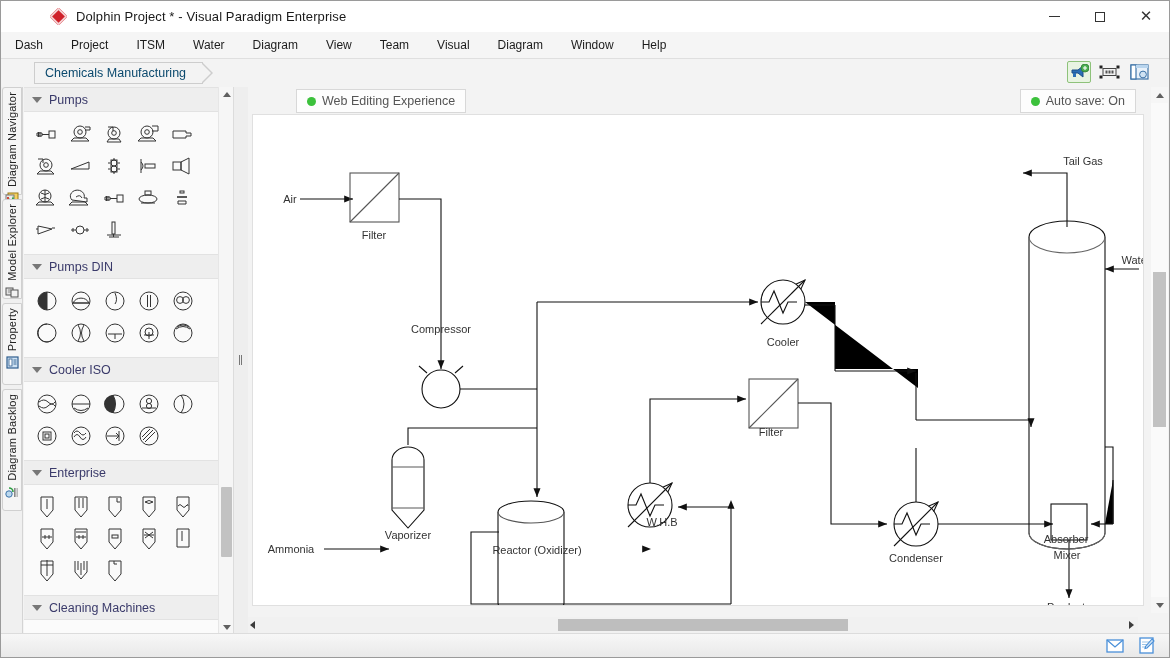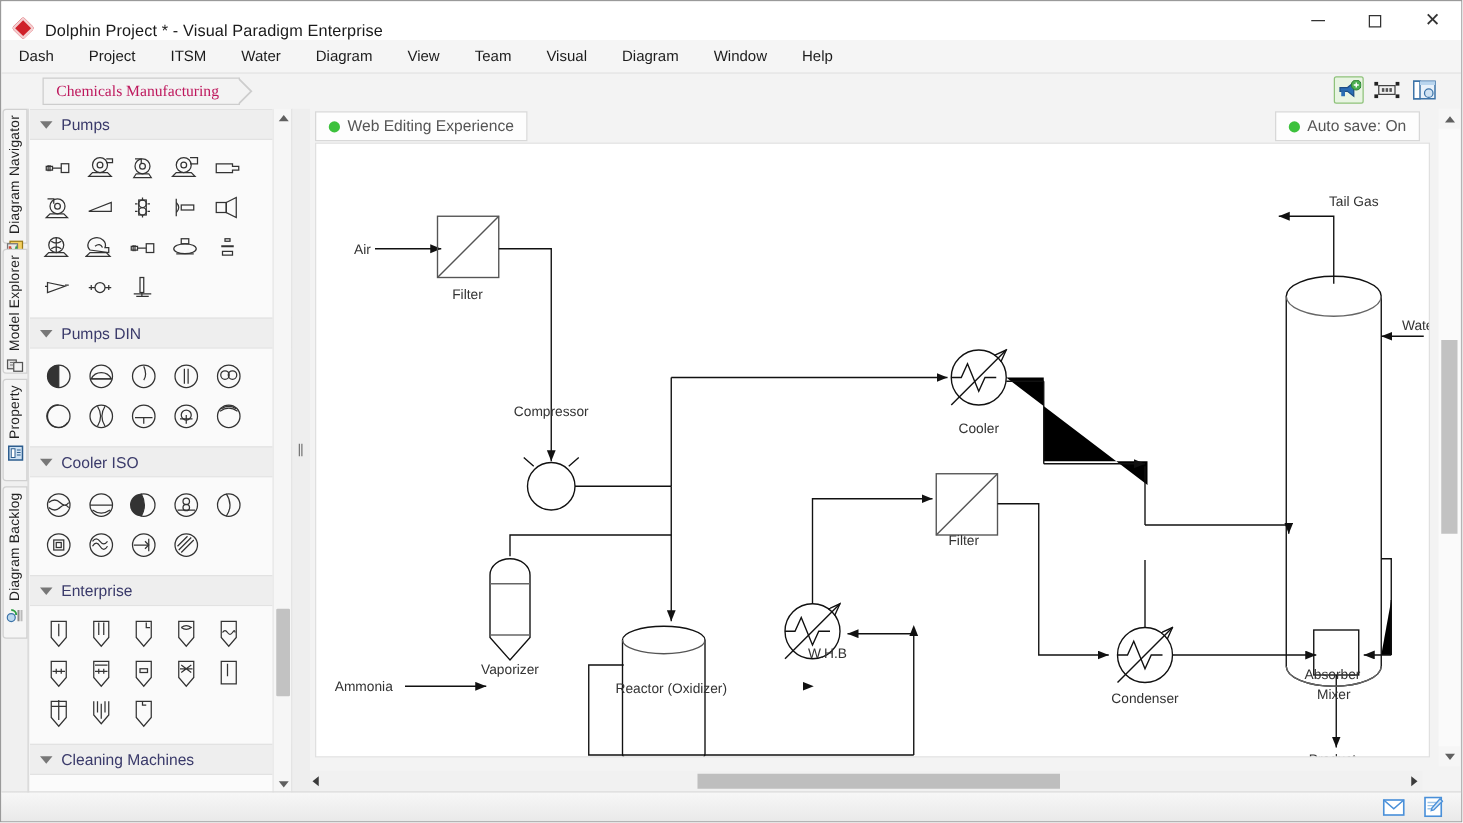--- a/index.html
+++ b/index.html
@@ -9,21 +9,21 @@
     font-size:12px;
     background:#ffffff;
     color:#222;
     -webkit-font-smoothing:antialiased;
   }
   #app { position:relative; width:1170px; height:658px; background:#f3f3f3;
          border:1px solid #9a9a9a; overflow:hidden; }
 
   
   .titlebar { position:absolute; left:0; top:0; width:1168px; height:31px;
-              background:#ffffff; display:flex; align-items:flex-end; }
+              background:#ffffff; display:flex; align-items:center;padding-left:40px; }
   .app-logo { width:18px; height:18px; margin-left:9px; margin-right:8px; position:relative; }
   .app-logo i { position:absolute; left:2px; top:2px; width:13px; height:13px;
                 background:#cf2029; transform:rotate(45deg); border-radius:2px;
                 box-shadow: inset 0 0 0 2px #f4cfd1; }
   .title-text { font-size:13px; color:#1a1a1a; letter-spacing:.1px; }
   .win-btns { position:absolute; right:0; top:0; height:31px; display:flex; }
   .win-btn { width:46px; height:31px; display:flex; align-items:center;
              justify-content:center; color:#333; }
   .glyph-min { width:11px; height:1px; background:#333; }
   .glyph-max { width:10px; height:10px; border:1px solid #333; }
@@ -34,21 +34,21 @@
              background:#f5f5f5; display:flex; align-items:center;
              border-bottom:1px solid #dfdfdf; }
   .menu-item { padding:4px 14px; font-size:12px; color:#1c1c1c; cursor:default; }
 
   
   .crumbrow { position:absolute; left:0; top:58px; width:1168px; height:28px;
               background:#f3f3f3; }
   .crumb { position:absolute; left:33px; top:3px; height:22px;
            display:flex; align-items:center; padding:0 16px 0 10px;
            background:#f3f3f3; border:1px solid #cdcdcd;
-           color:#be185d; font-size:12.5px; white-space:nowrap;font-family:Liberation Serif, serif; }
+           color:#0c4a6e; font-size:12.5px; white-space:nowrap; }
   .crumb:after { content:""; position:absolute; right:-11px; top:-1px;
                  width:0; height:0; border-top:11px solid transparent;
                  border-bottom:11px solid transparent; border-left:11px solid #cdcdcd; }
   .crumb:before { content:""; position:absolute; right:-9px; top:0;
                   width:0; height:0; border-top:10px solid transparent;
                   border-bottom:10px solid transparent; border-left:10px solid #f3f3f3; z-index:2; }
   .tbtns { position:absolute; right:18px; top:2px; display:flex; gap:6px; }
   .tbtn { width:24px; height:22px; display:flex; align-items:center; justify-content:center; }
   .tbtn.sel { border:1px solid #8ec27a; background:#e8f4e2; border-radius:2px; }
 
@@ -91,21 +91,21 @@
   
   .splitter { position:absolute; left:233px; top:86px; width:14px; height:548px;
               background:#eeeeee; }
   .splitter .grip { position:absolute; left:5px; top:268px; width:3px; height:10px;
                     border-left:1px solid #777; border-right:1px solid #777; }
 
   
   .editor { position:absolute; left:247px; top:86px; right:0; height:548px; background:#f3f3f3; }
   .badge { position:absolute; display:flex; align-items:center; gap:6px;
            background:#fdfdfd; border:1px solid #d8d8d8; height:24px;
-           padding:0 10px; font-size:12.5px; color:#555; }
+           padding:0 10px; font-size:12.5px; color:#555;margin-left:44px; }
   .dot { width:9px; height:9px; border-radius:50%; background:#3cc13c; }
   .badge.web { left:4px; top:2px; }
   .badge.autosave { right:33px; top:2px; }
 
   .canvas { position:absolute; left:4px; top:27px; width:892px; height:492px;
             background:#ffffff; border:1px solid #e0e0e0; overflow:hidden; }
   .canvas svg { position:absolute; left:0; top:0; }
 
   
   .vsb { position:absolute; right:1px; top:0; width:17px; height:526px; background:#f6f6f6; }

